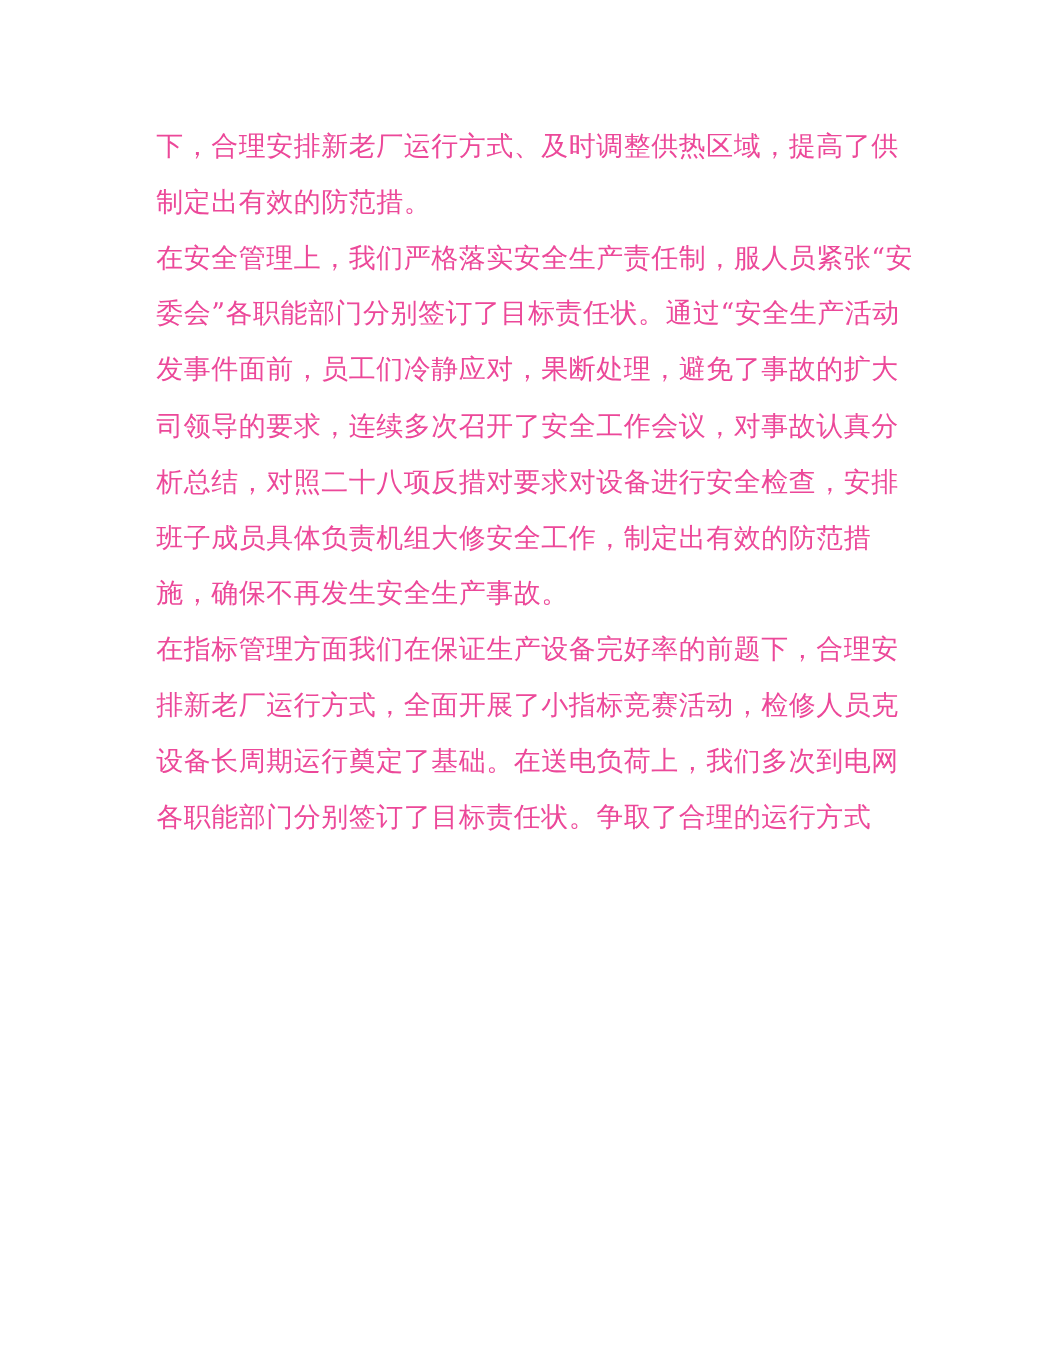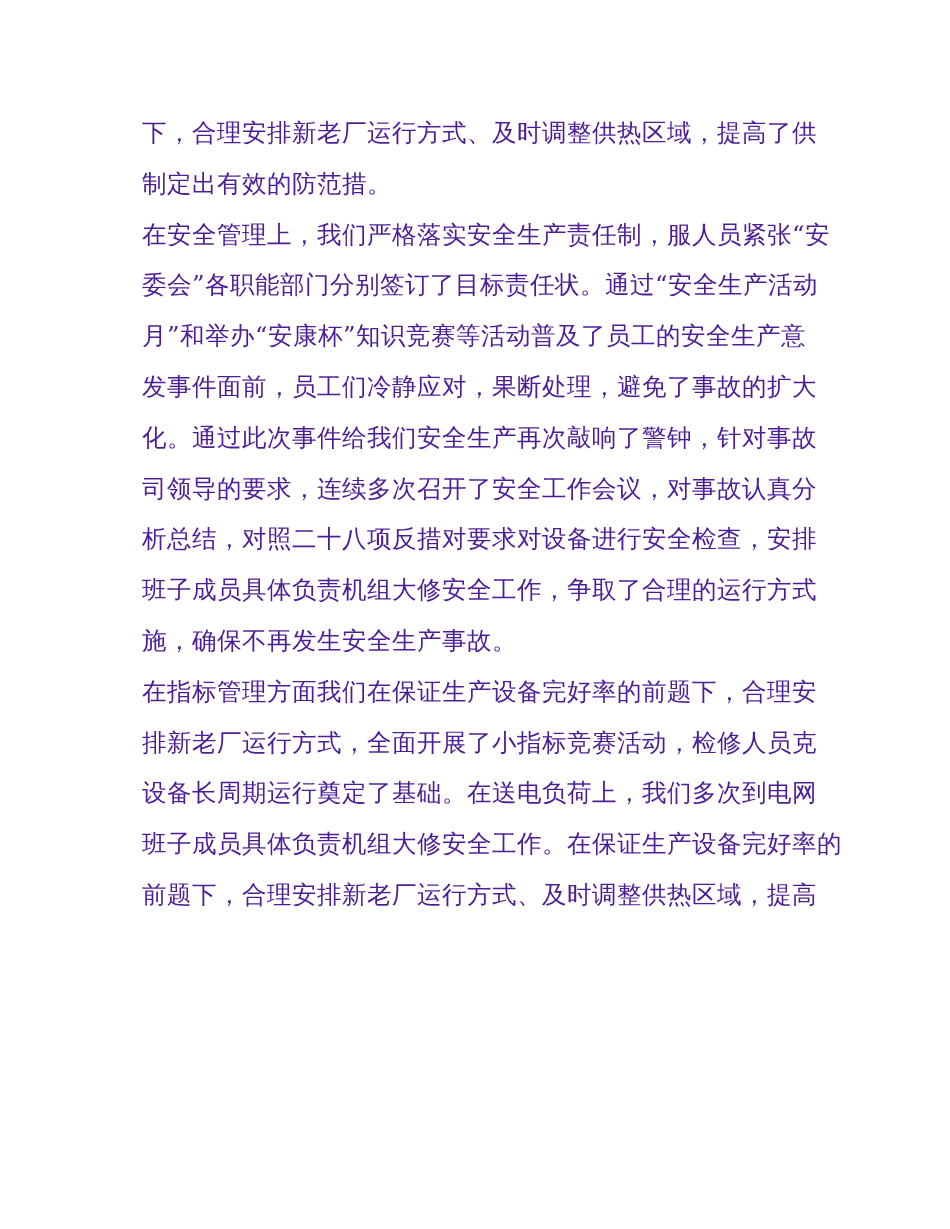--- a/index.html
+++ b/index.html
@@ -6,41 +6,38 @@
   body { width: 950px; height: 1229px; position: relative; overflow: hidden; }
   .page {
     position: absolute; left: 0; top: 0; width: 950px; height: 1229px; background: #ffffff;
   }
   .content {
     position: absolute; left: 142px; top: 108px; width: 680px;
   }
   .line {
     height: 50.8px; line-height: 50.8px;
     font-family: "DejaVu Serif", "Liberation Serif", serif;
-    font-size: 24.5px; color: #4c1d95; white-space: nowrap;
+    font-size: 24.5px; color: #ec4899; white-space: nowrap;
     letter-spacing: 0.5px;
   }
 </style>
 </head>
 <body>
 
 <div class="page">
   <div class="content">
     <div class="line">下，合理安排新老厂运行方式、及时调整供热区域，提高了供</div>
     <div class="line">制定出有效的防范措。</div>
 
     <div class="line">在安全管理上，我们严格落实安全生产责任制，服人员紧张“安</div>
     <div class="line">委会”各职能部门分别签订了目标责任状。通过“安全生产活动</div>
-    <div class="line">月”和举办“安康杯”知识竞赛等活动普及了员工的安全生产意</div>
     <div class="line">发事件面前，员工们冷静应对，果断处理，避免了事故的扩大</div>
-    <div class="line">化。通过此次事件给我们安全生产再次敲响了警钟，针对事故</div>
     <div class="line">司领导的要求，连续多次召开了安全工作会议，对事故认真分</div>
     <div class="line">析总结，对照二十八项反措对要求对设备进行安全检查，安排</div>
-    <div class="line">班子成员具体负责机组大修安全工作，争取了合理的运行方式</div>
+    <div class="line">班子成员具体负责机组大修安全工作，制定出有效的防范措</div>
     <div class="line">施，确保不再发生安全生产事故。</div>
 
     <div class="line">在指标管理方面我们在保证生产设备完好率的前题下，合理安</div>
     <div class="line">排新老厂运行方式，全面开展了小指标竞赛活动，检修人员克</div>
     <div class="line">设备长周期运行奠定了基础。在送电负荷上，我们多次到电网</div>
-    <div class="line">班子成员具体负责机组大修安全工作。在保证生产设备完好率的</div>
-    <div class="line">前题下，合理安排新老厂运行方式、及时调整供热区域，提高</div>
+    <div class="line">各职能部门分别签订了目标责任状。争取了合理的运行方式</div>
   </div>
 </div>
 
 </body></html>

